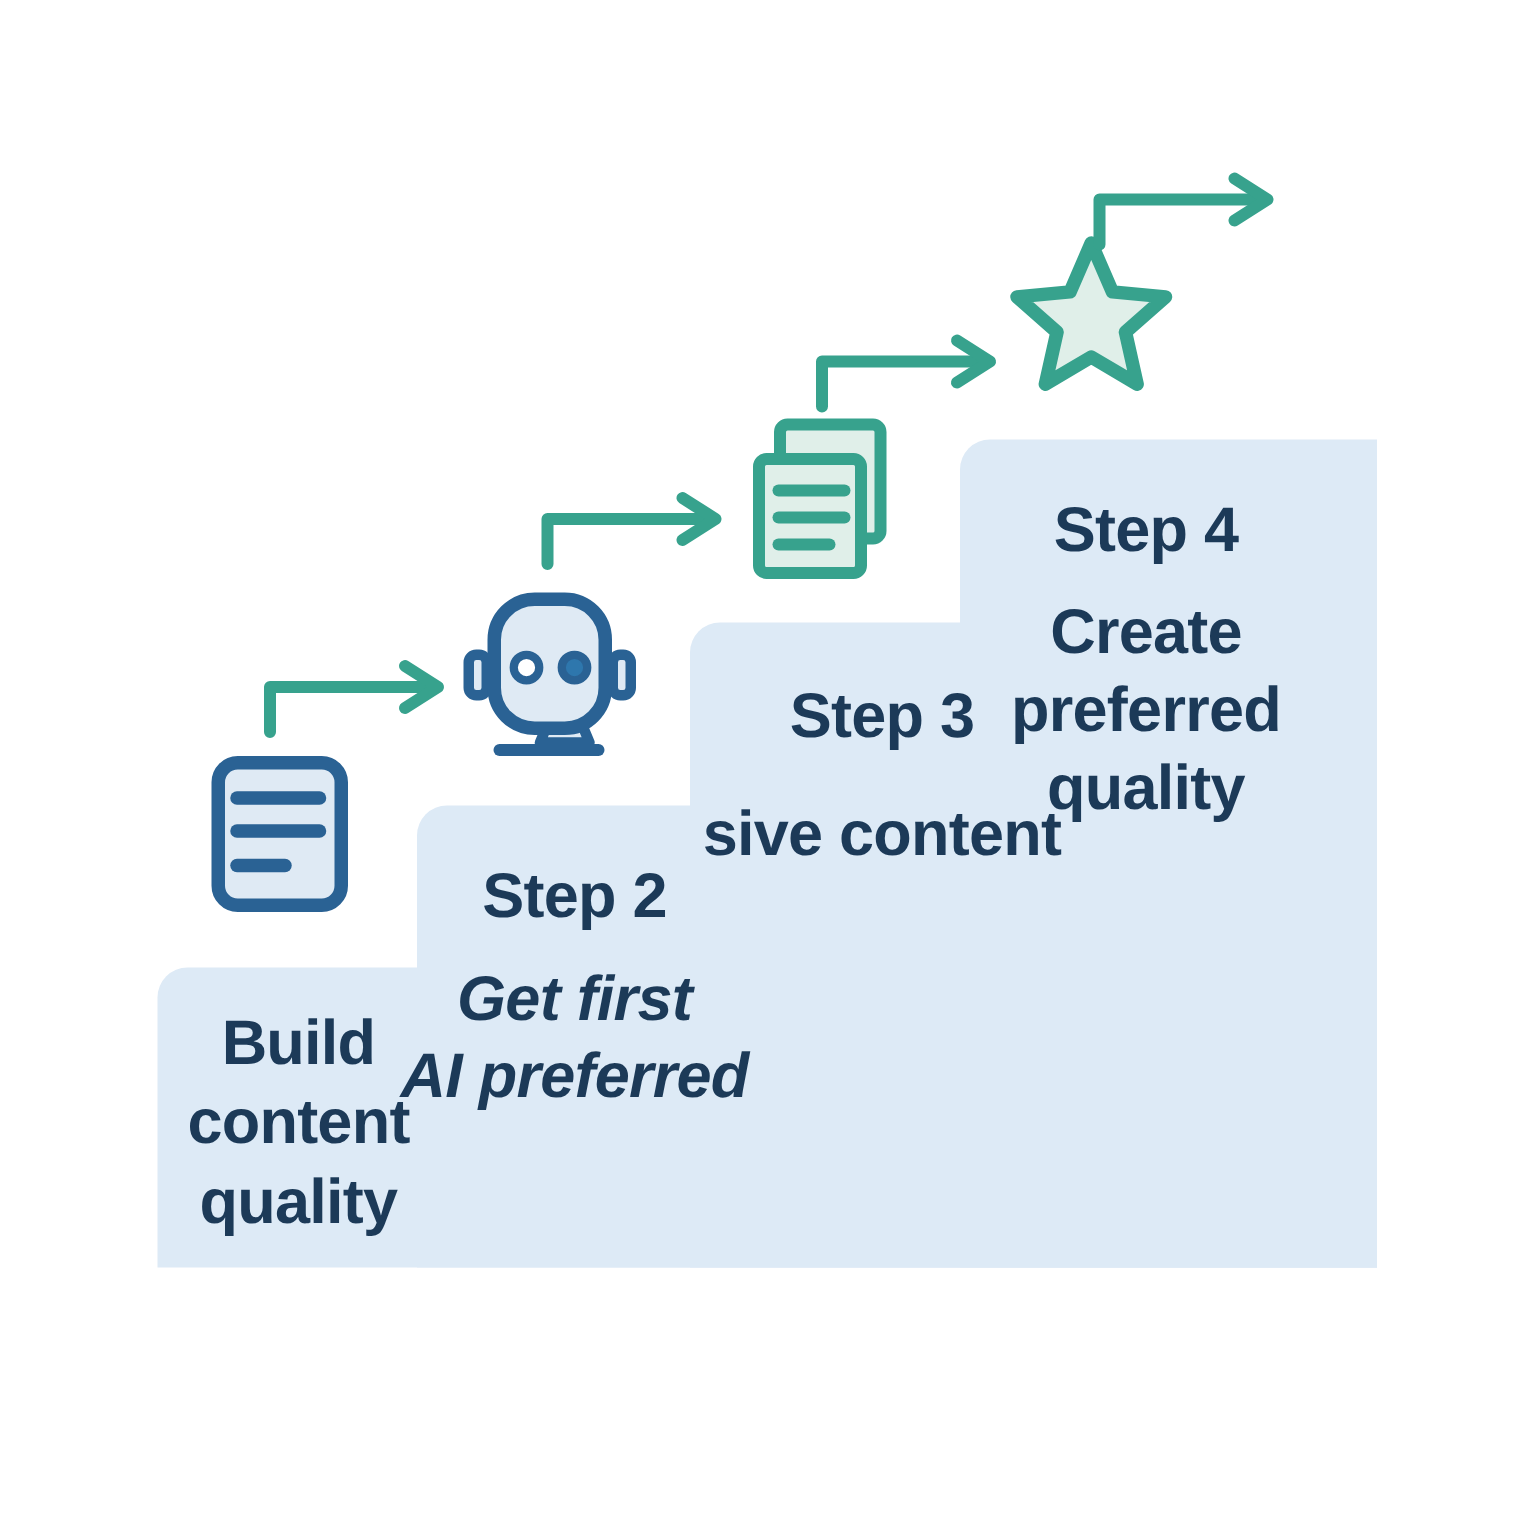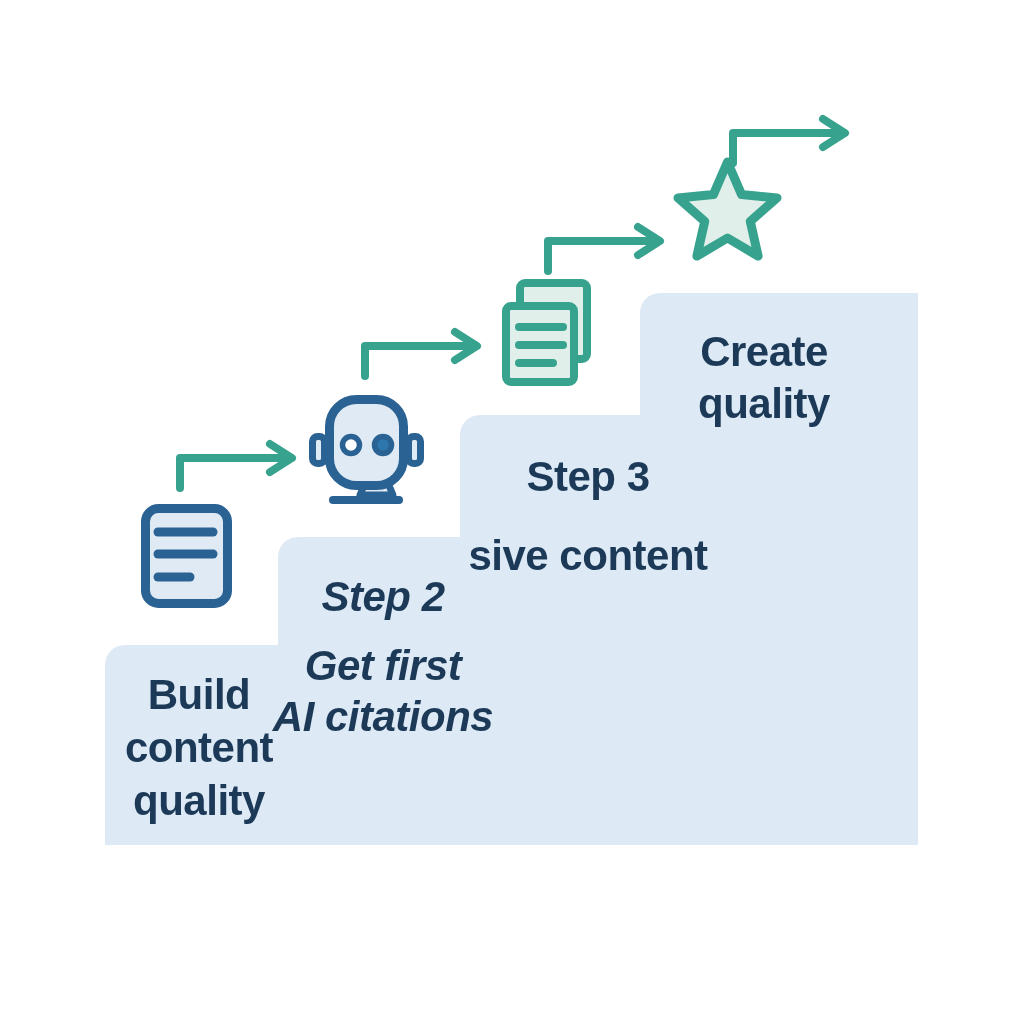--- a/index.html
+++ b/index.html
@@ -20,21 +20,21 @@
   .step-text{
     position:absolute;width:340px;transform:translateX(-50%);
     text-align:center;color:var(--text-navy);font-weight:700;
     font-size:42px;letter-spacing:-0.5px;
   }
   .step-label{height:53px;line-height:53px;}
   .step-line{height:52px;line-height:52px;}
   #text-1{left:199px;top:668px;}
   #text-1 .step-line{height:53px;line-height:53px;}
   #text-2{left:383px;top:570px;}
-  #text-2 .step-label{margin-bottom:17px;font-style:italic;}
+  #text-2 .step-label{margin-bottom:17px;}
   #text-2 .step-line{height:51px;line-height:51px;font-style:italic;}
   #text-3{left:588px;top:450px;}
   #text-3 .step-label{margin-bottom:27px;}
   #text-4{left:764px;top:326px;}
   #text-4 .step-label{margin-bottom:16px;}
 
   .icon{position:absolute;overflow:visible;}
   #doc-icon{left:141px;top:504px;}
   #robot-icon{left:309px;top:395px;}
   #docs-icon{left:500px;top:279px;}
@@ -66,30 +66,32 @@
 
   <div class="step-text" id="text-1">
     <div class="step-line">Build</div>
     <div class="step-line">content</div>
     <div class="step-line">quality</div>
   </div>
 
   <div class="step-text" id="text-2">
     <div class="step-label">Step 2</div>
     <div class="step-line">Get first</div>
-    <div class="step-line">AI citations</div>
+    <div class="step-line">AI preferred</div>
   </div>
 
   <div class="step-text" id="text-3">
     <div class="step-label">Step 3</div>
     <div class="step-line">sive content</div>
   </div>
 
   <div class="step-text" id="text-4">
+    <div class="step-label">Step 4</div>
     <div class="step-line">Create</div>
+    <div class="step-line">preferred</div>
     <div class="step-line">quality</div>
   </div>
 
   <svg class="icon" id="doc-icon" width="91" height="104" viewBox="0 0 91 104">
     <rect class="fill-bluefill stroke-blue" x="4.5" y="4.5" width="82" height="95" rx="13" stroke-width="9"></rect>
     <path class="no-fill stroke-blue" d="M17,28 H72" stroke-width="9" stroke-linecap="round"></path>
     <path class="no-fill stroke-blue" d="M17,50 H72" stroke-width="9" stroke-linecap="round"></path>
     <path class="no-fill stroke-blue" d="M17,73 H49" stroke-width="9" stroke-linecap="round"></path>
   </svg>
 

